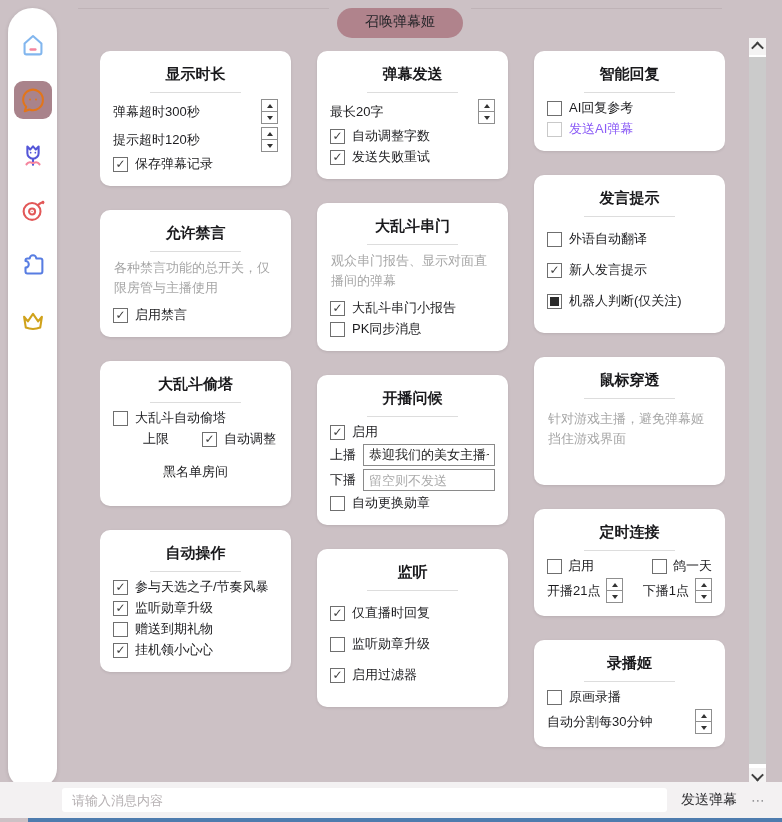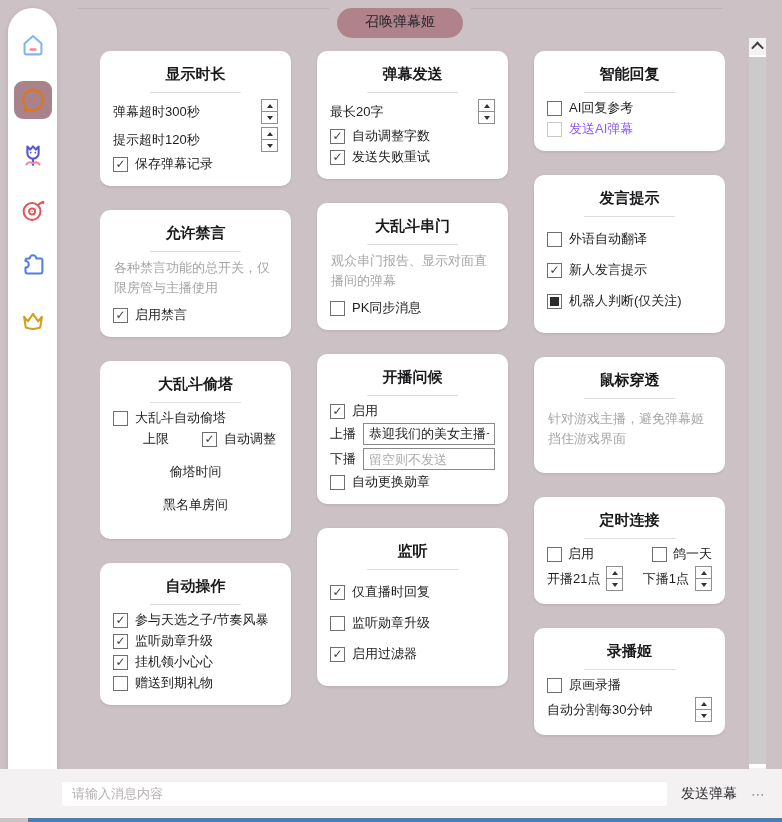--- a/index.html
+++ b/index.html
@@ -61,21 +61,21 @@
   .scrollbar{position:absolute;right:16px;top:38px;bottom:37px;width:17px;background:#fff;}
   .sb-btn{position:absolute;left:0;right:0;height:17px;background:#f4f3f3;display:flex;align-items:center;justify-content:center;cursor:pointer;}
   .sb-btn.top{top:0;}
   .sb-btn.bottom{bottom:0;}
   .chev{width:7px;height:7px;border-left:2px solid #3f3f3f;border-top:2px solid #3f3f3f;}
   .chev.up{transform:rotate(45deg) translate(1px,1px);}
   .chev.down{transform:rotate(225deg) translate(1px,1px);}
   .sb-thumb{position:absolute;left:0;right:0;top:19px;bottom:21px;background:#cbcbcb;cursor:pointer;}
 
   
-  .composer{position:absolute;left:0;right:0;bottom:4px;height:49px;background:#f3f1f2;
+  .composer{position:absolute;left:0;right:0;bottom:4px;height:36px;background:#f3f1f2;
             display:flex;align-items:center;padding:0 16px 0 62px;gap:14px;box-sizing:border-box;}
   .msg-input{flex:1;max-width:586px;height:24px;border:none;border-radius:3px;background:#fff;
              padding:0 10px;font-size:13px;font-family:inherit;color:#333;outline:none;}
   .msg-input::placeholder{color:#b5b0b2;}
   .send-btn{font-size:14px;color:#2e2e31;cursor:pointer;white-space:nowrap;font-family:Liberation Serif, serif;}
   .more-btn{margin-left:auto;color:#97979a;cursor:pointer;font-size:14px;letter-spacing:1px;}
   .blue-strip{position:absolute;left:28px;right:0;bottom:0;height:4px;background:#4e7cae;}
 </style>
 </head>
 <body>
@@ -177,42 +177,41 @@
           <span class="cb"></span>
           <span class="cb-label">大乱斗自动偷塔</span>
         </div>
         <div class="row limit-row">
           <span class="lbl">上限</span>
           <span class="row" style="margin:0">
             <span class="cb checked"></span>
             <span class="cb-label">自动调整</span>
           </span>
         </div>
-        <div class="center-label">偷塔时间</div>
         <div class="center-label">黑名单房间</div>
       </div>
 
       <div class="card">
         <h3>自动操作</h3>
         <div class="rule"></div>
         <div class="row">
           <span class="cb checked"></span>
           <span class="cb-label">参与天选之子/节奏风暴</span>
         </div>
         <div class="row">
           <span class="cb checked"></span>
           <span class="cb-label">监听勋章升级</span>
         </div>
         <div class="row">
+          <span class="cb"></span>
+          <span class="cb-label">赠送到期礼物</span>
+        </div>
+        <div class="row">
           <span class="cb checked"></span>
           <span class="cb-label">挂机领小心心</span>
-        </div>
-        <div class="row">
-          <span class="cb"></span>
-          <span class="cb-label">赠送到期礼物</span>
         </div>
       </div>
 
     </div>
 
     <div class="col">
 
       <div class="card">
         <h3>弹幕发送</h3>
         <div class="rule"></div>
@@ -231,20 +230,24 @@
           <span class="cb checked"></span>
           <span class="cb-label">发送失败重试</span>
         </div>
       </div>
 
       <div class="card">
         <h3>大乱斗串门</h3>
         <div class="rule"></div>
         <div class="desc">观众串门报告、显示对面直播间的弹幕</div>
         <div class="row">
+          <span class="cb checked"></span>
+          <span class="cb-label">大乱斗串门小报告</span>
+        </div>
+        <div class="row">
           <span class="cb"></span>
           <span class="cb-label">PK同步消息</span>
         </div>
       </div>
 
       <div class="card">
         <h3>开播问候</h3>
         <div class="rule"></div>
         <div class="row">
           <span class="cb checked"></span>
@@ -311,21 +314,21 @@
         </div>
         <div class="row roomy">
           <span class="cb indeterminate"></span>
           <span class="cb-label">机器人判断(仅关注)</span>
         </div>
       </div>
 
       <div class="card">
         <h3>鼠标穿透</h3>
         <div class="rule"></div>
-        <div class="desc" style="margin-top:10px;margin-bottom:14px;">针对游戏主播，避免弹幕姬挡住游戏界面</div>
+        <div class="desc" style="margin-top:10px;margin-bottom:26px;">针对游戏主播，避免弹幕姬挡住游戏界面</div>
       </div>
 
       <div class="card">
         <h3>定时连接</h3>
         <div class="rule"></div>
         <div class="row between pairs">
           <span class="pair">
             <span class="cb"></span>
             <span class="cb-label">启用</span>
           </span>

